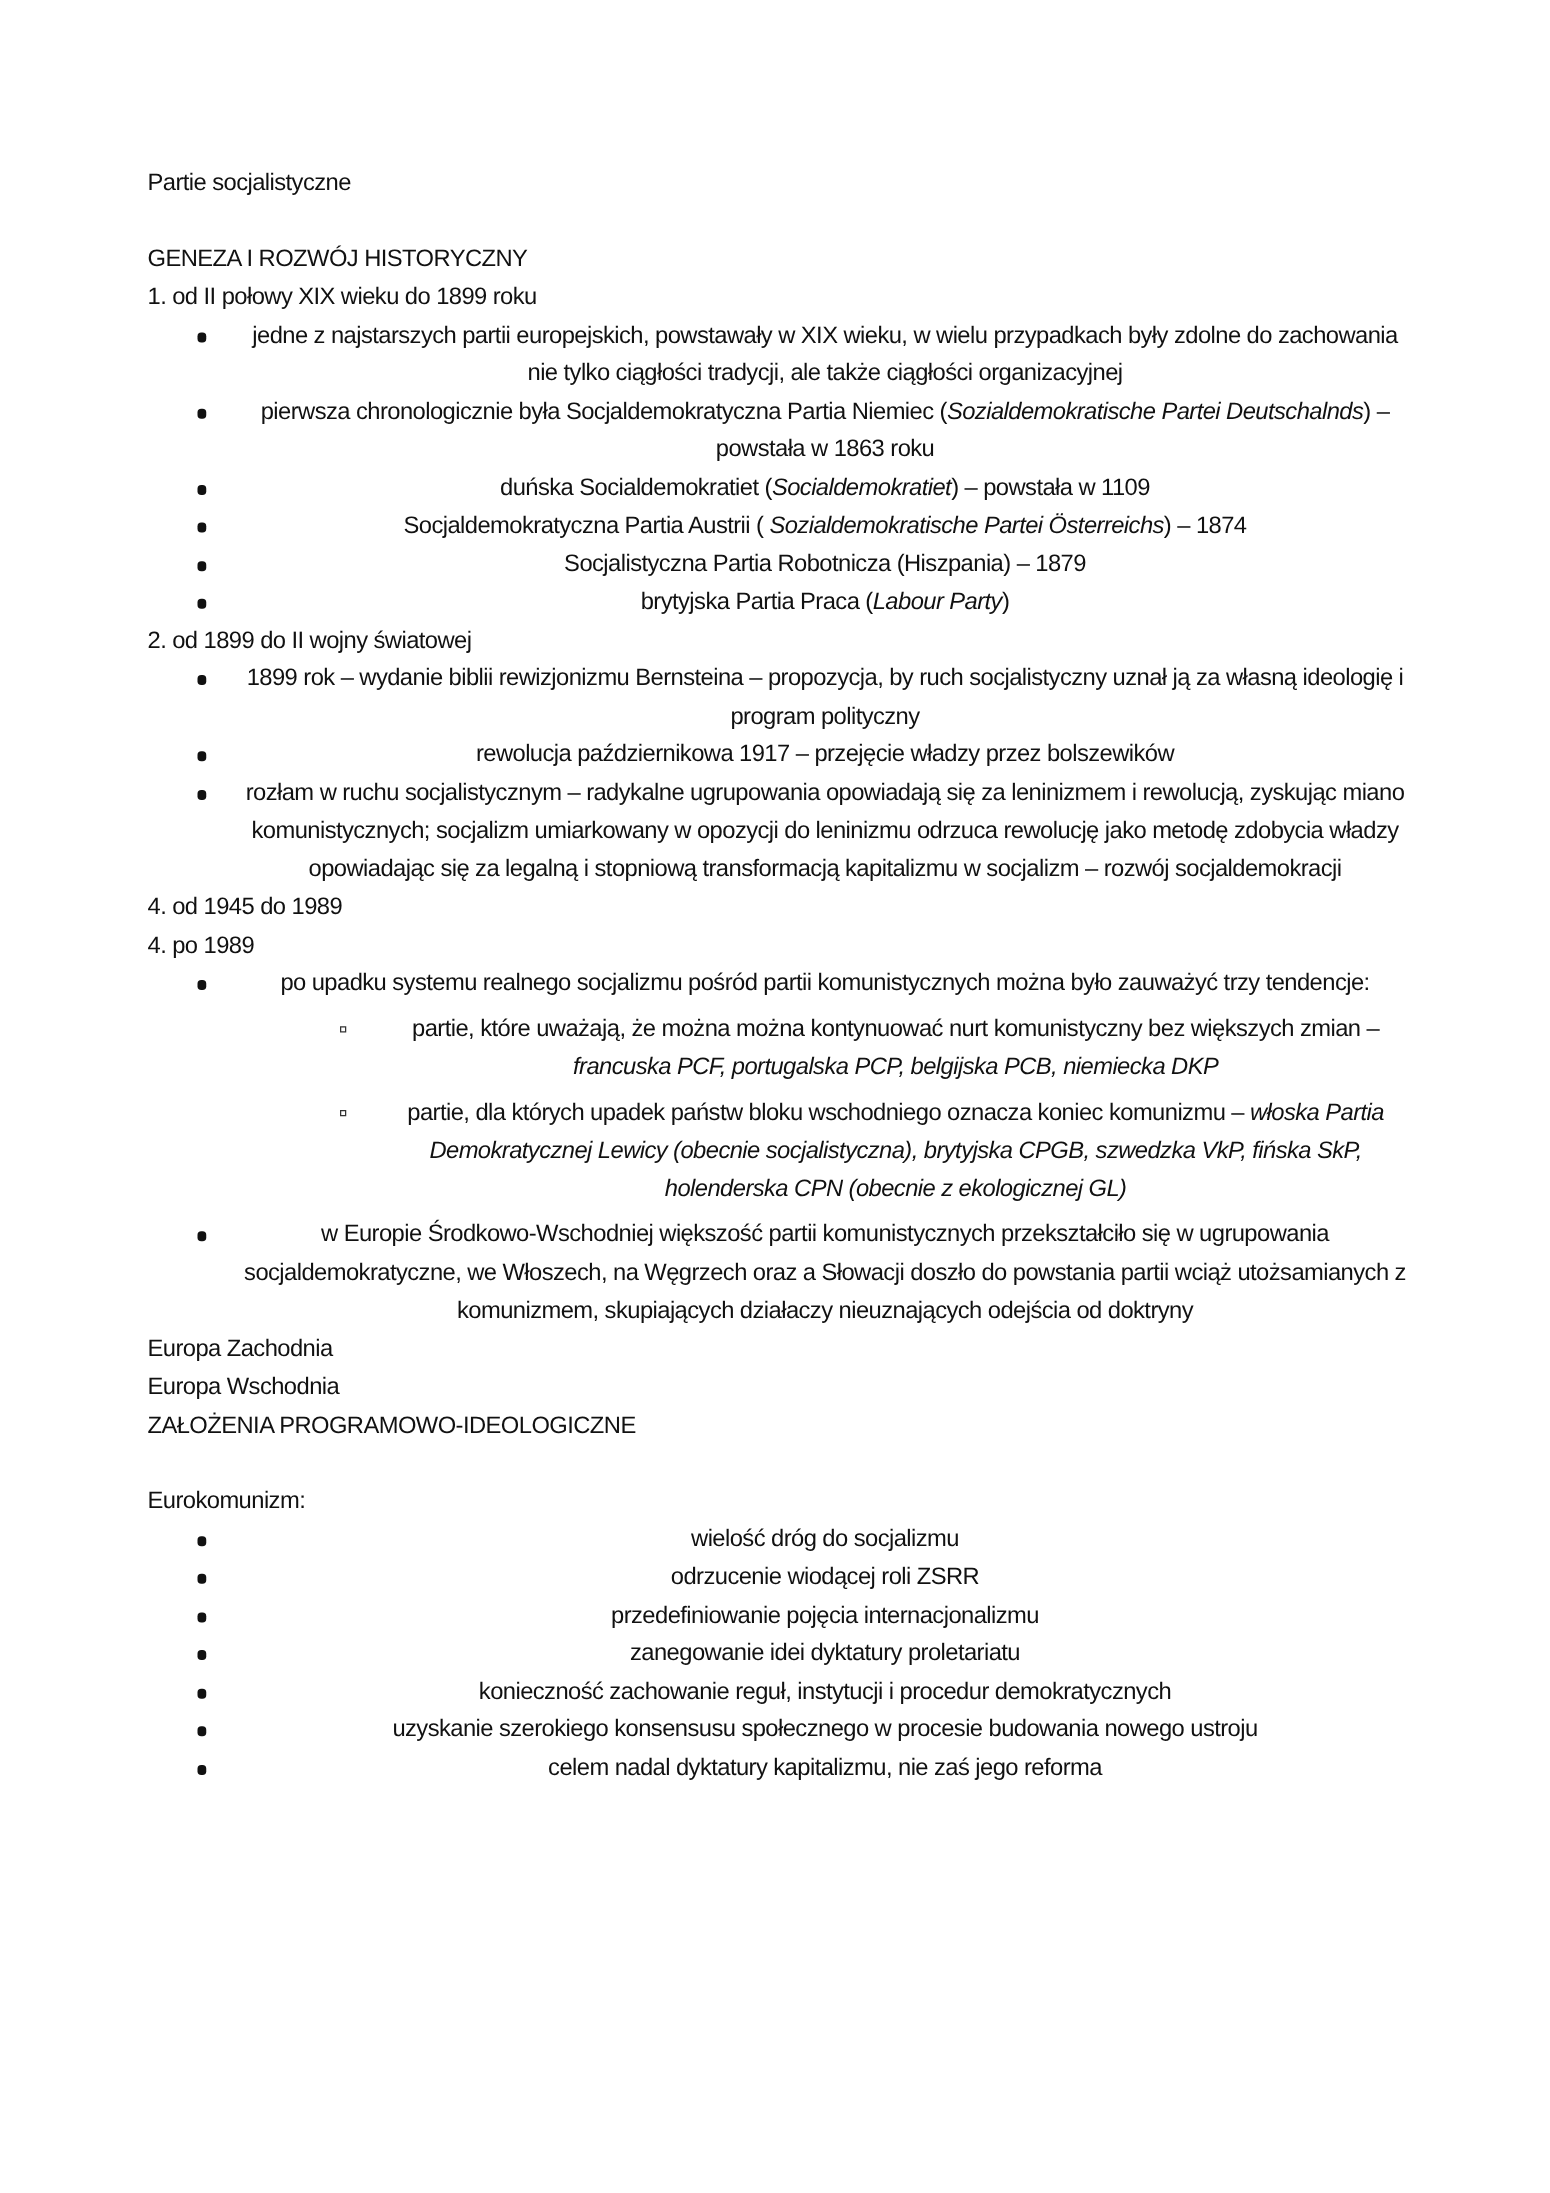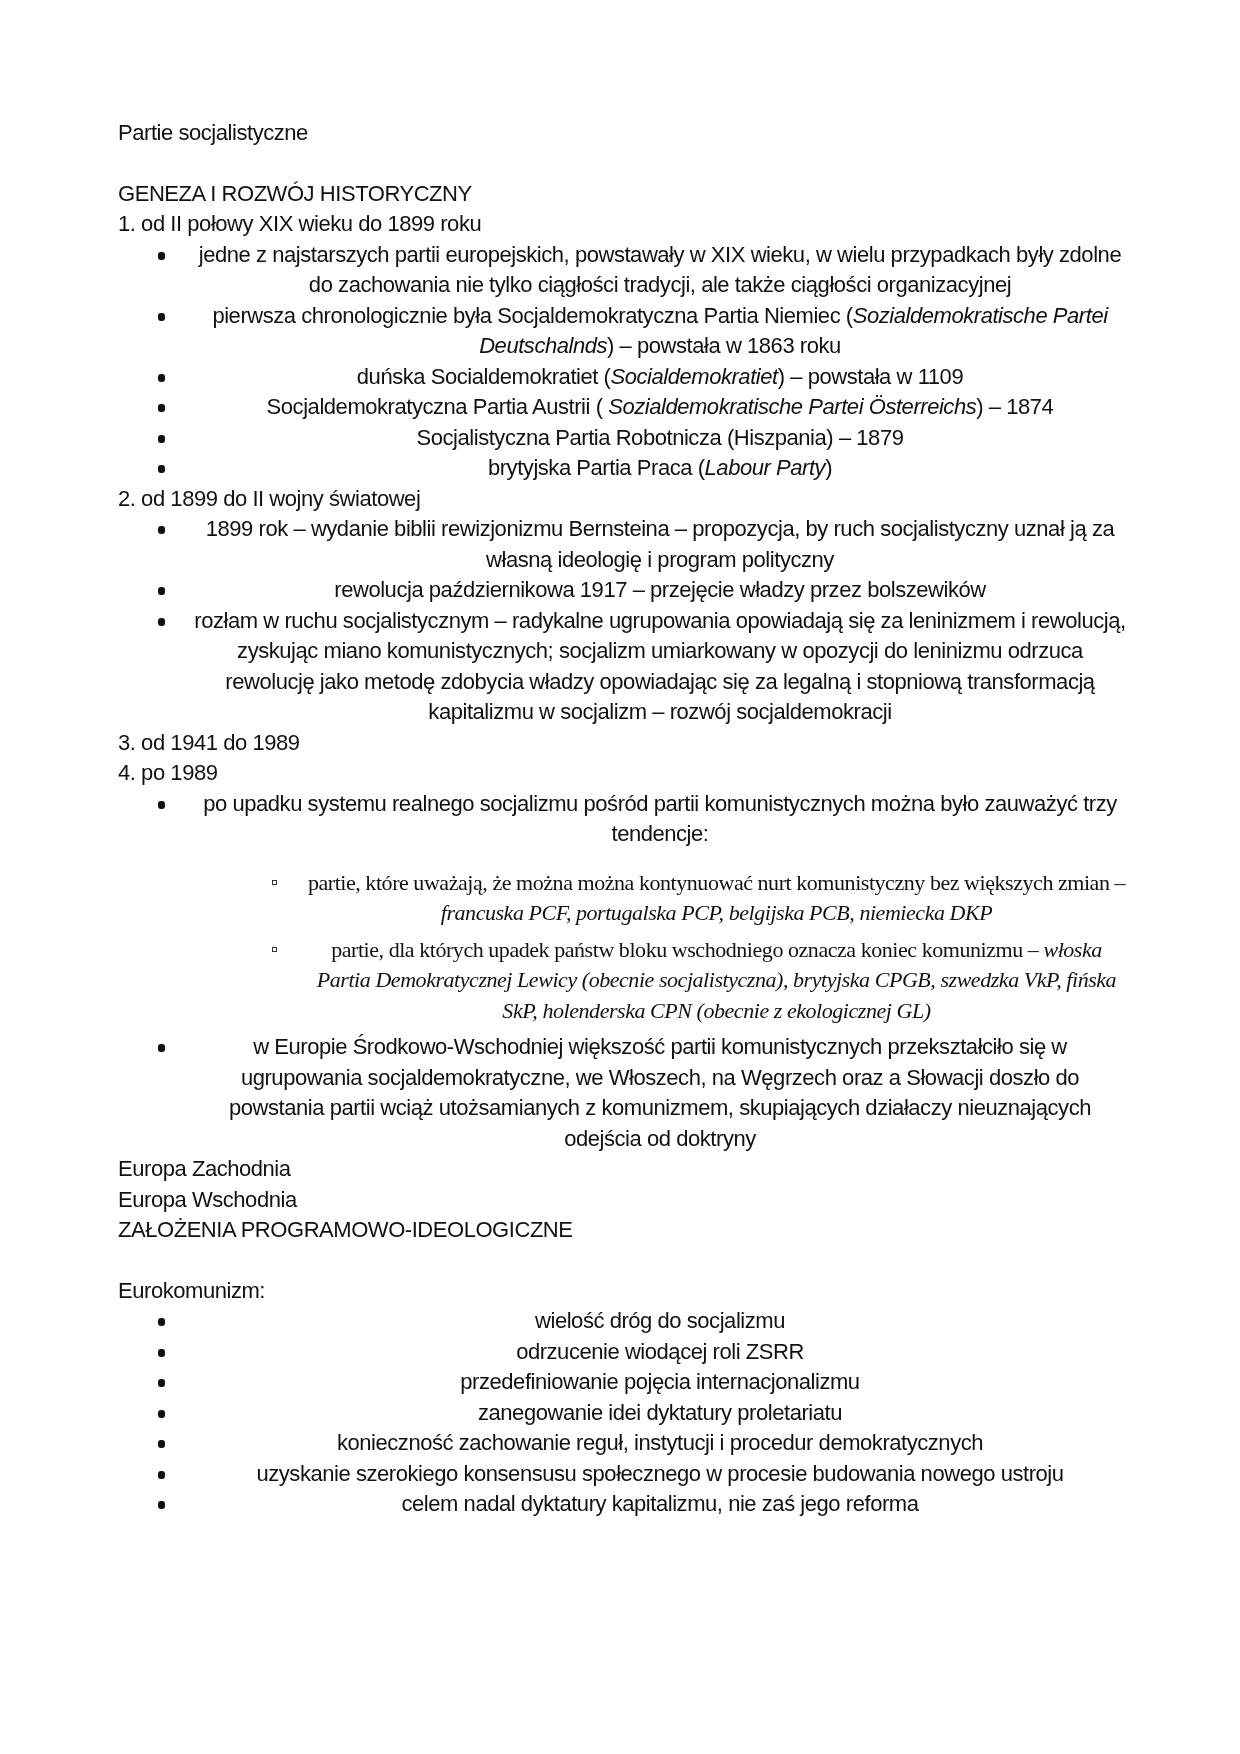--- a/index.html
+++ b/index.html
@@ -1,32 +1,32 @@
 <!DOCTYPE html>
 <html><head>
 <meta charset="utf-8">
 <style>
   html, body { margin: 0; padding: 0; background: #ffffff; }
   body {
     width: 1240px; height: 1754px; position: relative; overflow: hidden;
     font-family: "Liberation Sans", sans-serif; color: #111;
   }
   .page {
-    position: absolute; left: 118px; top: 118px; width: 1010px;
-    font-size: 22px; line-height: 30.5px; letter-spacing: -0.45px;
+    position: absolute; left: 118px; top: 132px; width: 1010px;
+    font-size: 19px; line-height: 30.5px; letter-spacing: -0.45px;
   }
   .para { margin: 0; }
   .gap { height: 30px; }
   .bullets { margin: 0; padding: 0; list-style: none; text-align: center; }
   .bullets > li { position: relative; padding-left: 74px; }
   .bullets > li::before {
     content: ""; position: absolute; left: 40px; top: 12px;
     width: 7px; height: 8px; border-radius: 3px; background: #111;
   }
-  .sub { margin: 18px 0 0 0; padding: 0; list-style: none; font-family: Liberation Serif, serif; }
+  .sub { margin: 6px 0 0 0; padding: 0; list-style: none; }
   .sub > li { position: relative; padding-left: 113px; margin-bottom: 6px; }
   .sub > li::before {
     content: ""; position: absolute; left: 80px; top: 12px;
     width: 3px; height: 3px; border: 1px solid #333; background: #fff;
   }
   em { font-style: italic; }
   .bold { font-weight: normal; }
 </style>
 </head>
 <body>
@@ -48,21 +48,21 @@
     <li><span>brytyjska Partia Praca (</span><em>Labour Party</em><span>)</span></li>
   </ul>
 
   <p class="para">2. od 1899 do II wojny  światowej</p>
   <ul class="bullets">
     <li><span>1899 rok – wydanie biblii rewizjonizmu Bernsteina – propozycja, by ruch socjalistyczny uznał ją za własną ideologię i program polityczny</span></li>
     <li><span>rewolucja październikowa 1917 – przejęcie władzy przez bolszewików</span></li>
     <li><span>rozłam w ruchu socjalistycznym – radykalne ugrupowania opowiadają się za leninizmem i rewolucją, zyskując miano komunistycznych; socjalizm umiarkowany w opozycji do leninizmu odrzuca rewolucję jako metodę zdobycia władzy opowiadając się za legalną i stopniową transformacją kapitalizmu w socjalizm – rozwój socjaldemokracji</span></li>
   </ul>
 
-  <p class="para">3. od 1941 do 1989</p>
+  <p class="para">4. od 1945 do 1989</p>
 
   <p class="para">4. po 1989</p>
   <ul class="bullets">
     <li>
       <span>po upadku systemu realnego socjalizmu pośród partii komunistycznych można było zauważyć trzy tendencje:</span>
       <ul class="sub">
         <li><span>partie, które uważają, że można można kontynuować nurt komunistyczny bez większych zmian – </span><em>francuska PCF, portugalska PCP, belgijska PCB, niemiecka DKP</em></li>
         <li><span>partie, dla których upadek państw bloku wschodniego oznacza koniec komunizmu – </span><em>włoska Partia Demokratycznej Lewicy (obecnie socjalistyczna), brytyjska CPGB, szwedzka VkP, fińska SkP, holenderska CPN (obecnie z ekologicznej GL)</em></li>
       </ul>
     </li>

